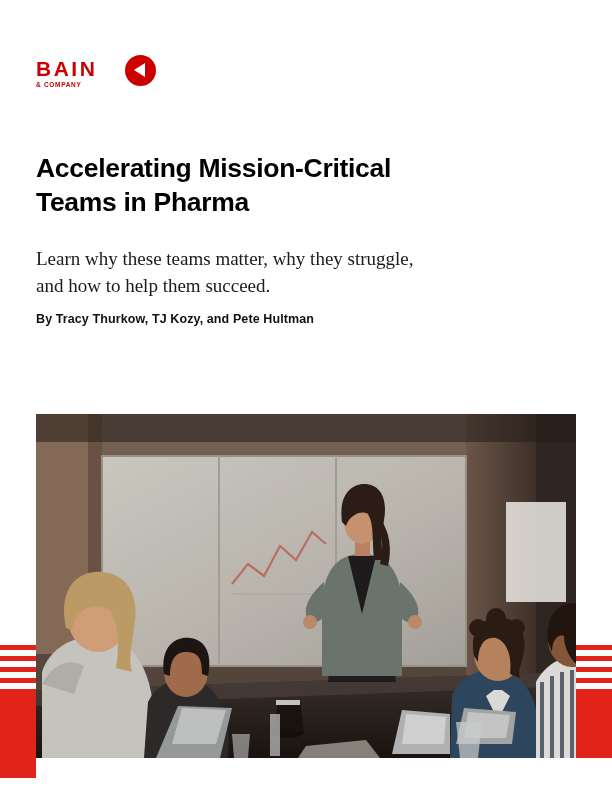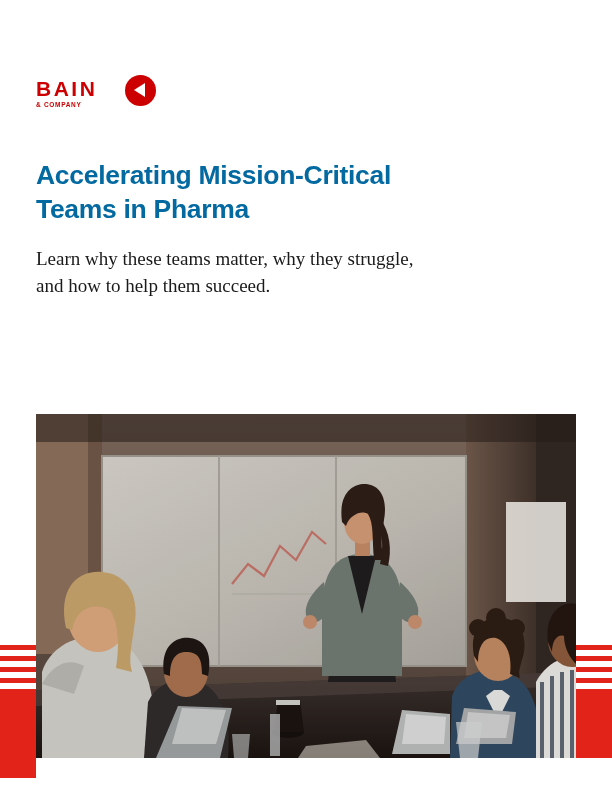--- a/index.html
+++ b/index.html
@@ -23,21 +23,20 @@
     overflow: hidden;
   }
 
   
   .logo {
     position: absolute;
     left: 36px;
     top: 54px;
     width: 120px;
     height: 42px;
-    margin-top: 20px;
   }
   .logo-word {
     font-family: "Liberation Sans", sans-serif;
     font-weight: bold;
     font-size: 21px;
     letter-spacing: 2.5px;
     color: #cc0000;
     line-height: 1;
     position: absolute;
     left: 0;
@@ -71,28 +70,28 @@
     height: 0;
     border-top: 7.5px solid transparent;
     border-bottom: 7.5px solid transparent;
     border-right: 11px solid #ffffff;
   }
 
   
   .title {
     position: absolute;
     left: 36px;
-    top: 159px;
+    top: 152px;
     width: 480px;
     font-family: "Liberation Sans", sans-serif;
     font-weight: bold;
     font-size: 26.5px;
     line-height: 1.27;
     letter-spacing: -0.3px;
-    color: #0369a1;
+    color: #000000;
     white-space: pre-line;
   }
 
   .subtitle {
     position: absolute;
     left: 36px;
     top: 246px;
     width: 500px;
     font-family: "Liberation Serif", serif;
     font-size: 19px;
@@ -192,20 +191,21 @@
     <div class="logo-sub">&amp; COMPANY</div>
     <div class="logo-mark"></div>
   </div>
 
   <div class="title">Accelerating Mission-Critical
 Teams in Pharma</div>
 
   <div class="subtitle">Learn why these teams matter, why they struggle,
 and how to help them succeed.</div>
 
+  <div class="byline">By Tracy Thurkow, TJ Kozy, and Pete Hultman</div>
 
   <div class="stripes">
     <div class="stripe s1"></div>
     <div class="stripe s2"></div>
     <div class="stripe s3"></div>
     <div class="stripe s4"></div>
     <div class="stripe-block"></div>
   </div>
 
   <div class="hero">

